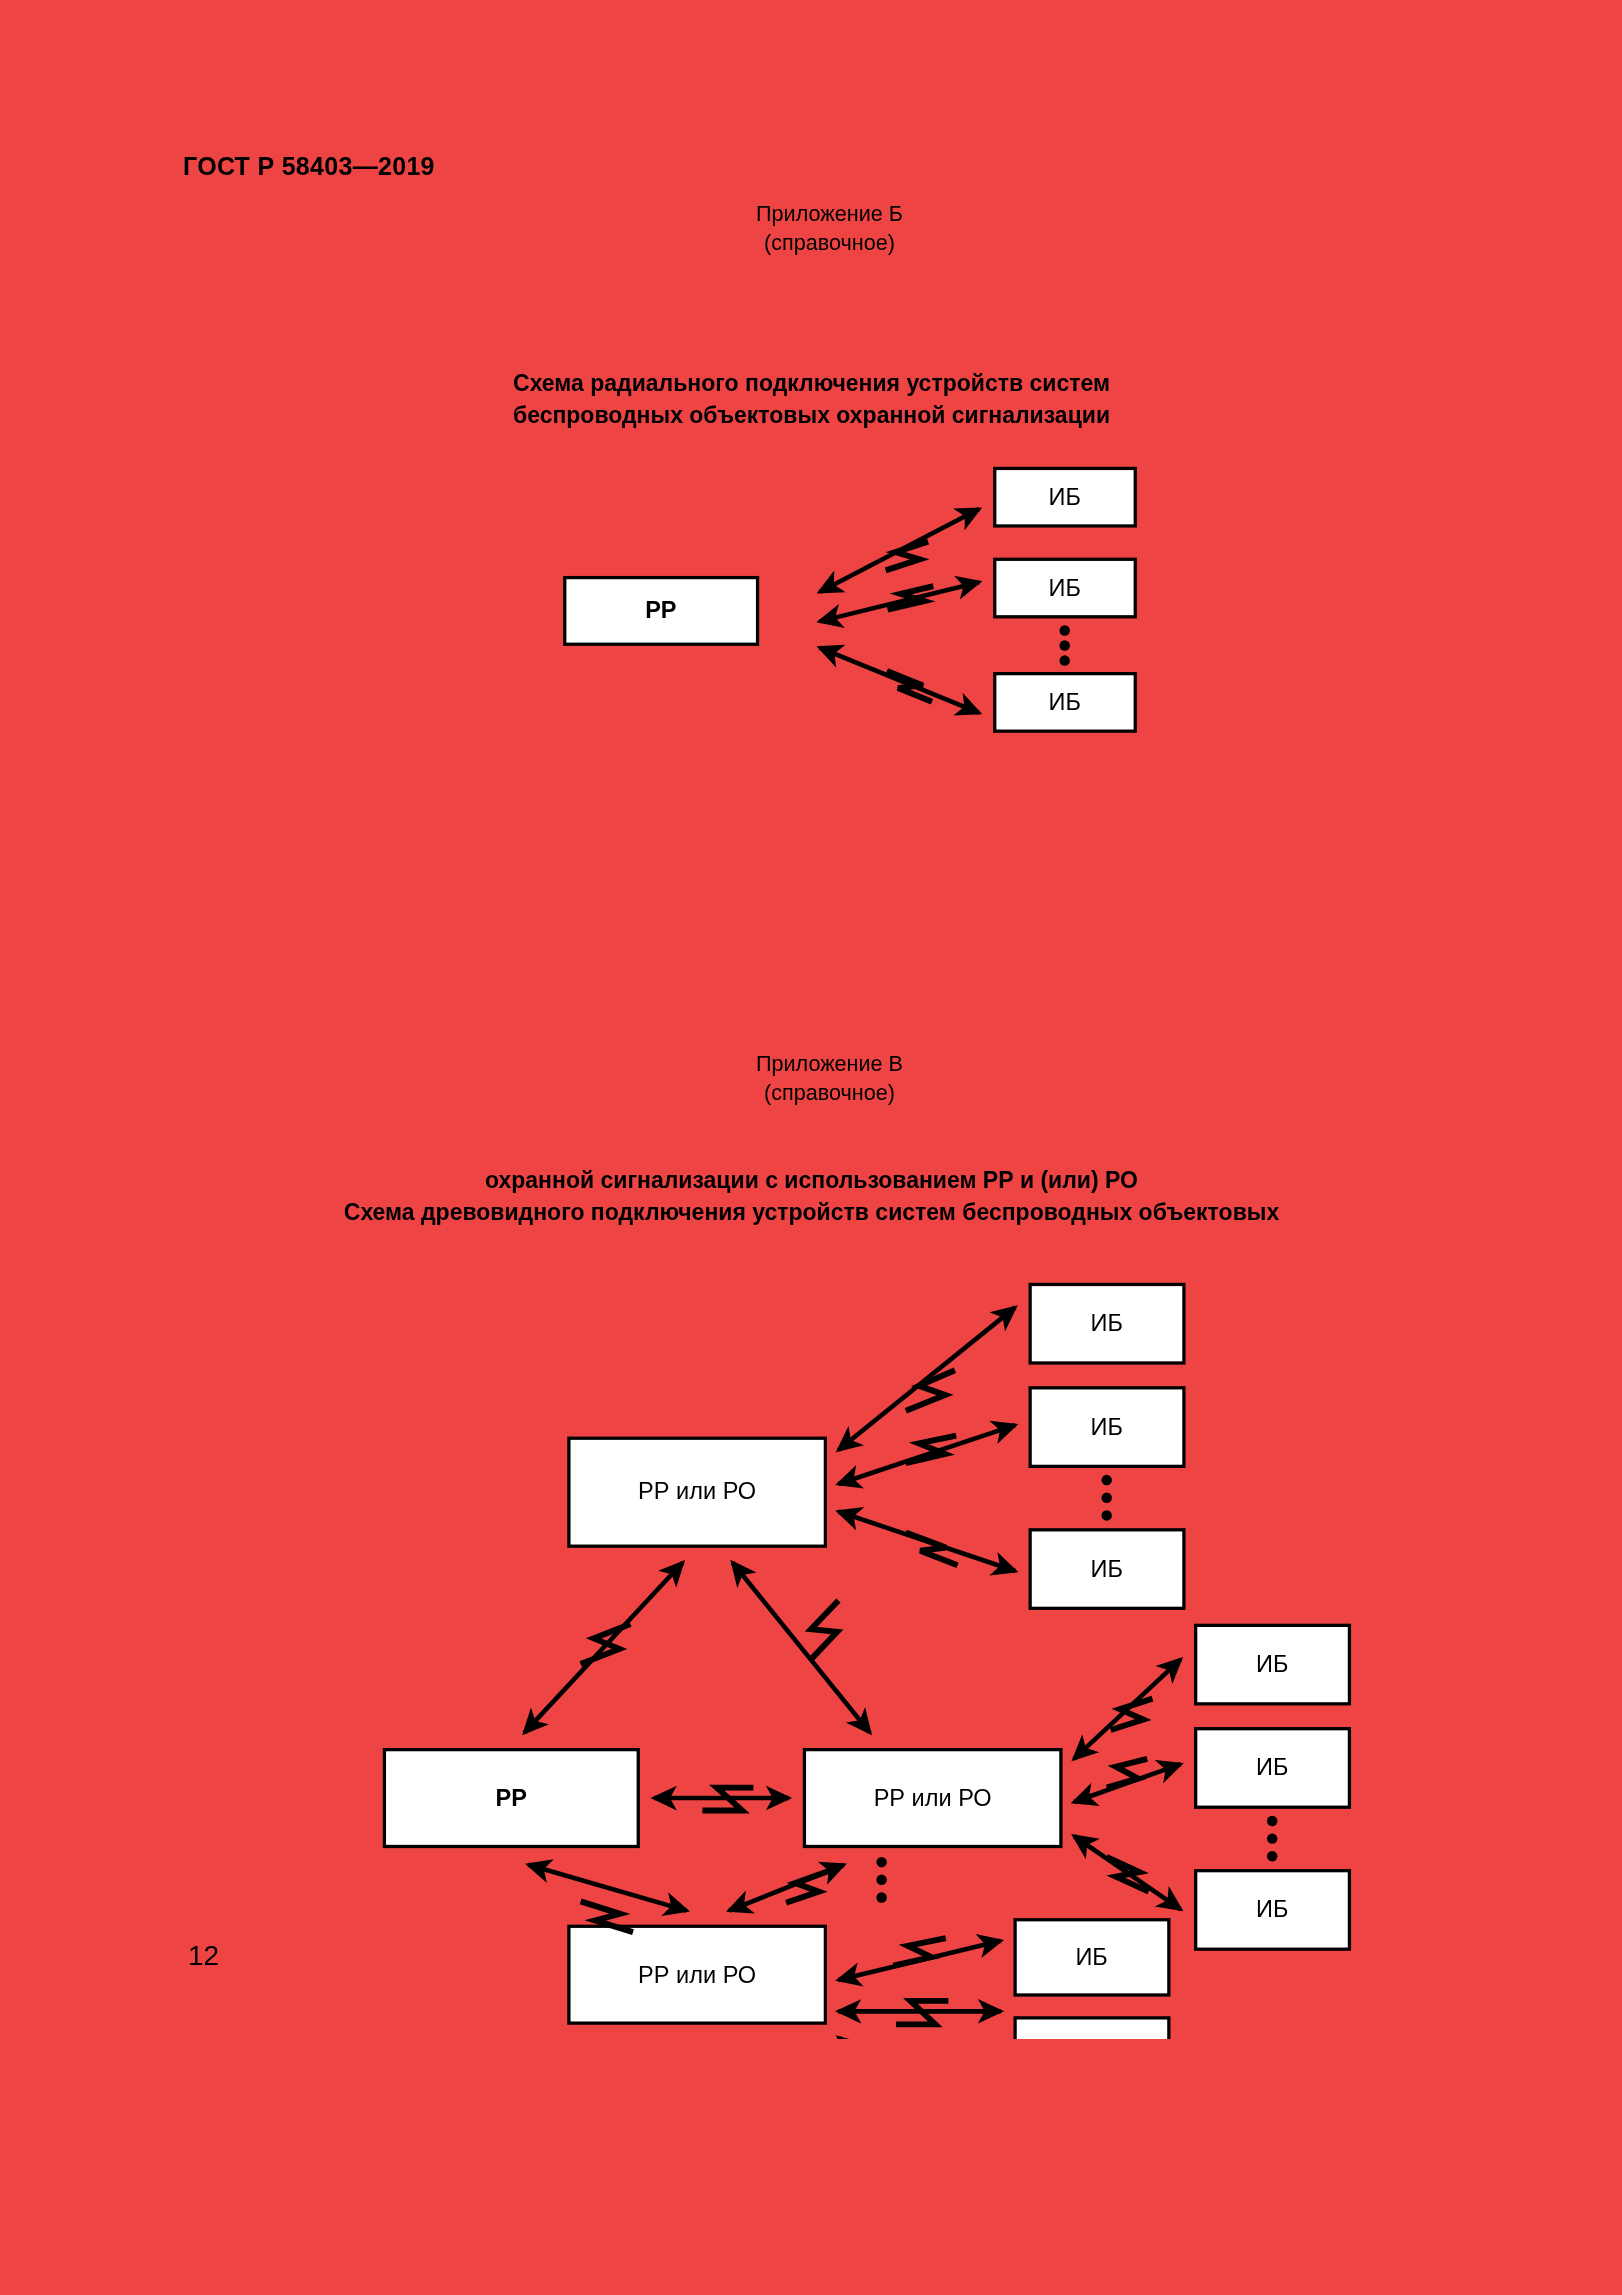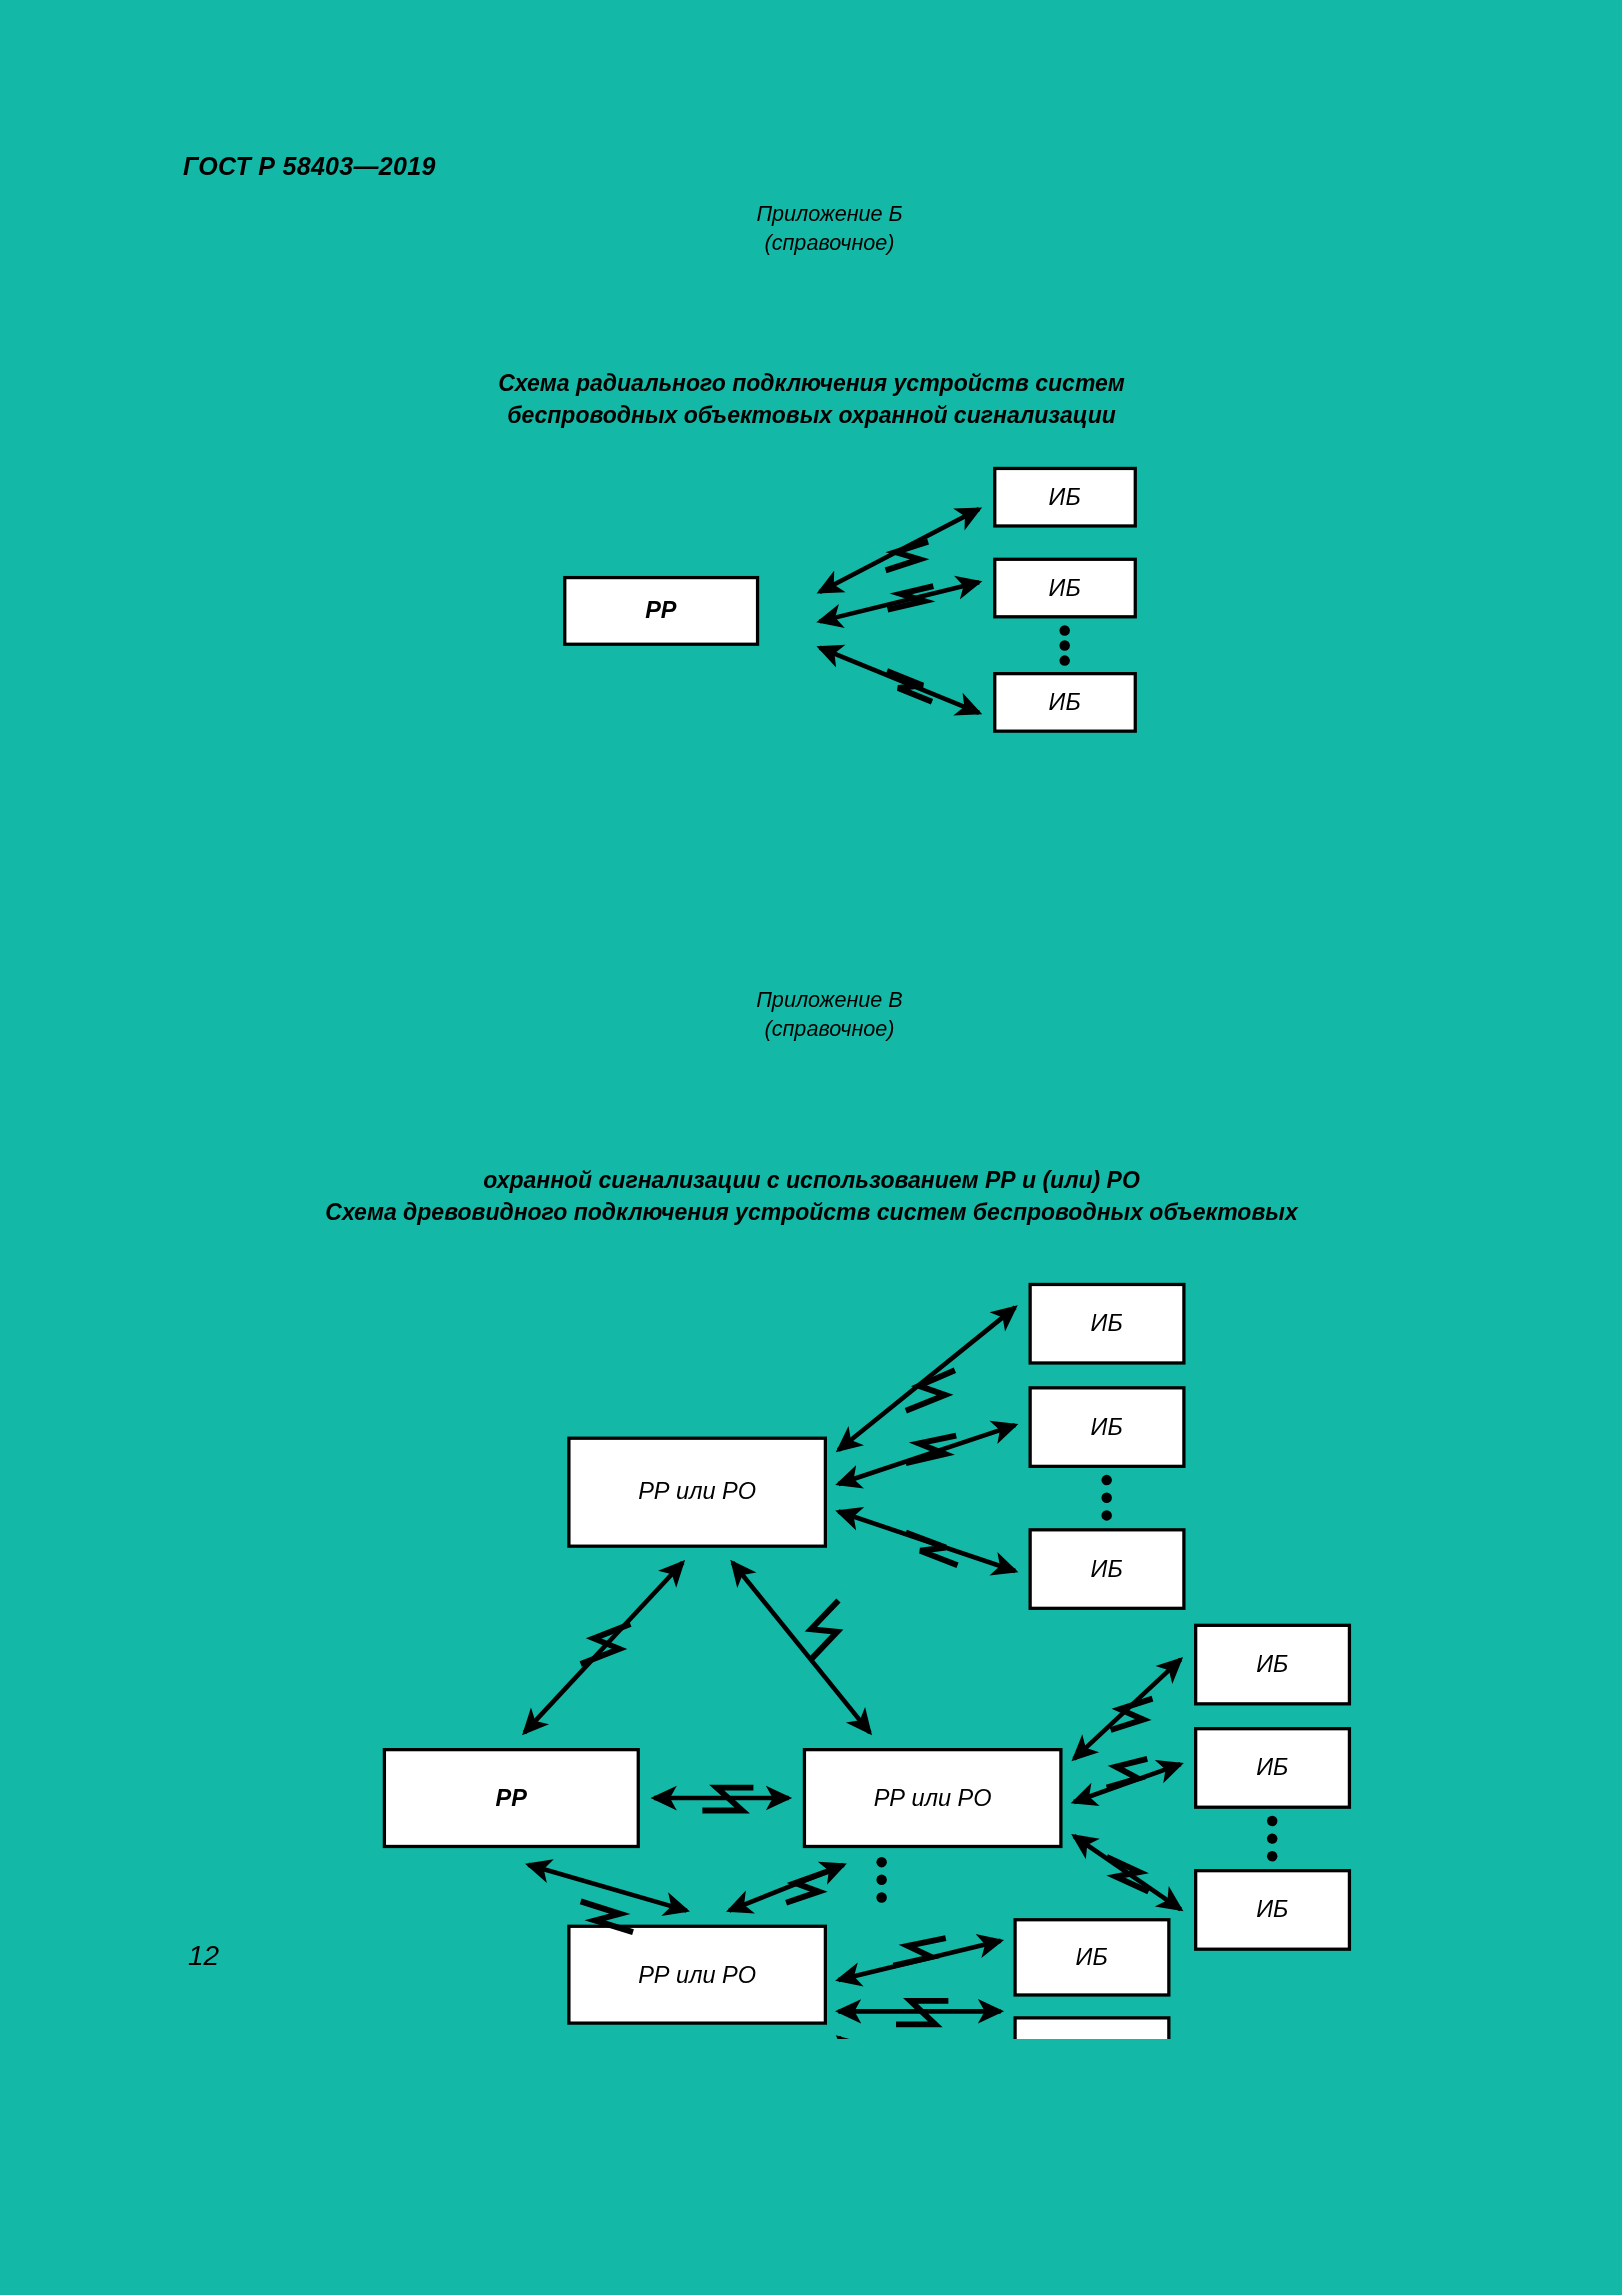--- a/index.html
+++ b/index.html
@@ -5,25 +5,24 @@
 <style>
   html, body {
     margin: 0;
     padding: 0;
     background: #ffffff;
   }
   .page {
     position: relative;
     width: 1623px;
     height: 2295px;
-    background: #14b8a6;
+    background: #ef4444;
     font-family: "Liberation Sans", sans-serif;
     color: #000000;
     overflow: hidden;
-    font-style: italic;
   }
 
   
   .doc-header {
     position: absolute;
     left: 183px;
     top: 152px;
     font-size: 25px;
     font-weight: bold;
     letter-spacing: 0.3px;
@@ -158,21 +157,21 @@
       </g>
 
       <g>
         <line class="link-line" x1="432" y1="290" x2="676" y2="390" marker-start="url(#ah1)" marker-end="url(#ah1)"></line>
         <path class="link-zig" d="M535,326 L590,348 L552,352 L604,373"></path>
       </g>
 
     </svg>
   </div>
 
-  <div class="appendix-head" style="top:986px;">
+  <div class="appendix-head" style="top:1050px;">
     <span class="ln">Приложение В</span>
     <span class="ln">(справочное)</span>
   </div>
 
   <div class="scheme-title" style="top:1165px;">
     <span class="ln">охранной сигнализации с использованием РР и (или) РО</span>
     <span class="ln">Схема древовидного подключения устройств систем беспроводных объектовых</span>
   </div>
 
   <div class="diagram" style="left:353px; top:1247px;">

